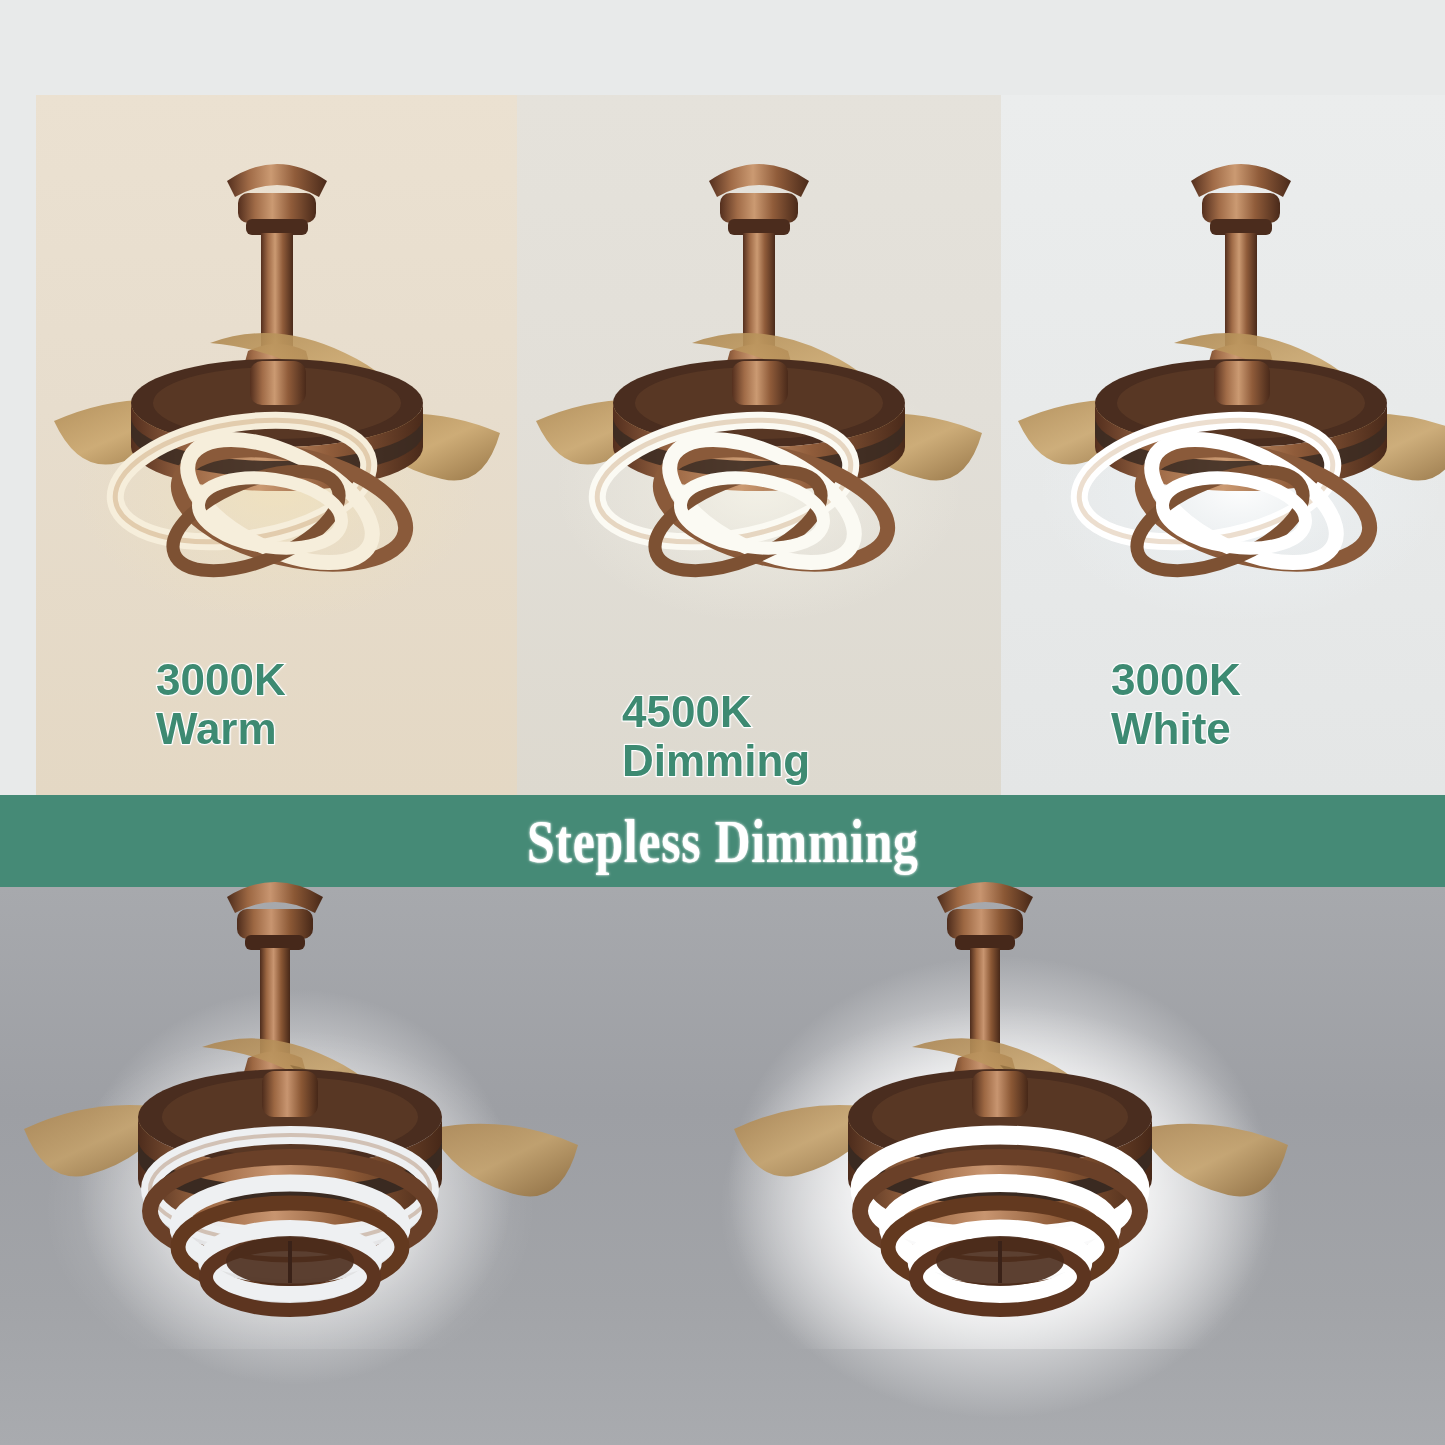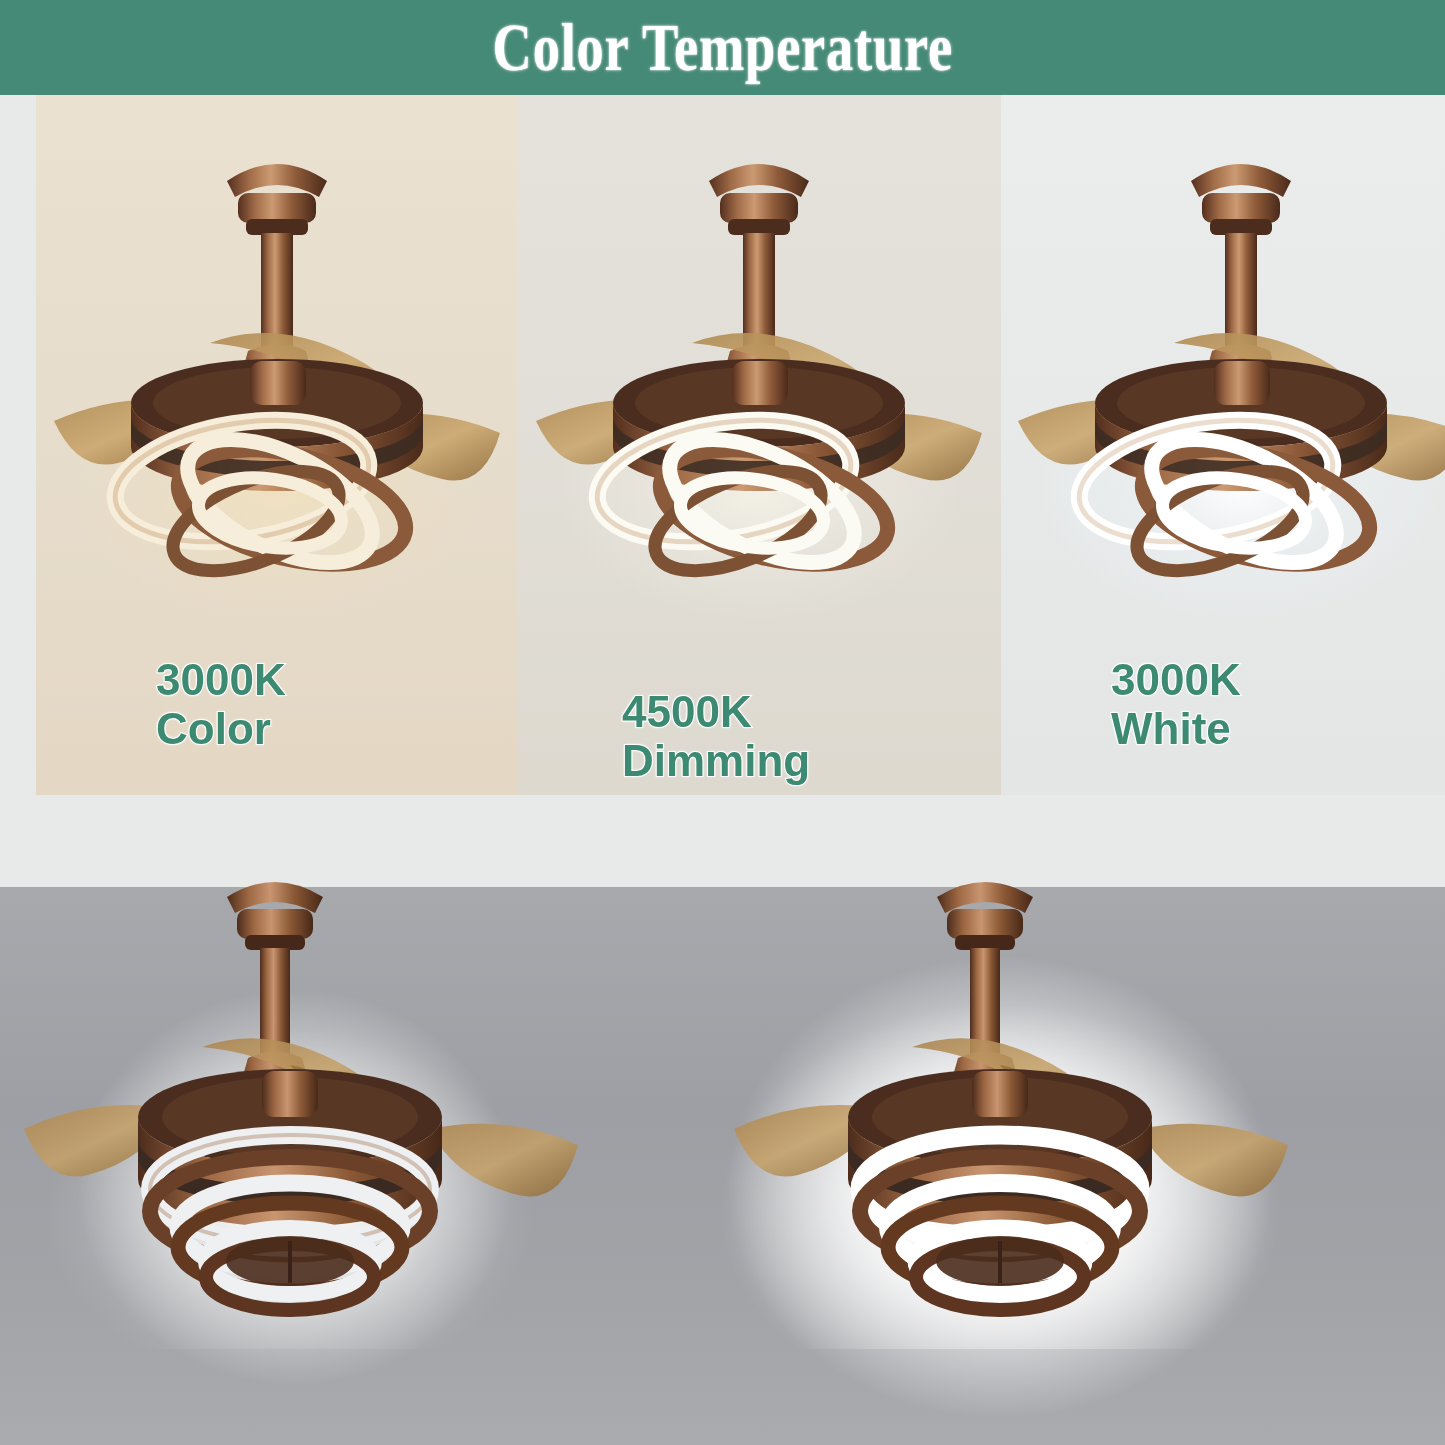--- a/index.html
+++ b/index.html
@@ -71,23 +71,20 @@
   .dim-fan-holder{position:absolute;width:620px;height:470px;}
   #dim-fan-0{left:-10px;top:-8px;}
   #dim-fan-1{left:700px;top:-8px;}
   svg{display:block;}
 </style>
 </head>
 <body>
 
 <div id="page">
 
-  <div class="banner" id="banner-color">
-    <div class="banner-title">Color Temperature</div>
-  </div>
 
   <div id="ct-strip">
 
     <div class="ct-panel" id="ct-panel-0">
       <div class="fan-holder">
         <svg viewBox="0 0 470 540" width="470" height="540">
           <defs>
             <linearGradient id="rodA" x1="0" y1="0" x2="1" y2="0">
               <stop offset="0%" stop-color="#5d3926"></stop>
                 <stop offset="30%" stop-color="#a9apply"></stop>
@@ -142,21 +139,21 @@
             <ellipse cx="200" cy="378" rx="128" ry="58" fill="none" stroke="#c9a176" stroke-width="5" transform="rotate(-9 200 378)" opacity=".45"></ellipse>
             <ellipse cx="250" cy="404" rx="116" ry="52" fill="none" stroke="#8a5a3a" stroke-width="15" transform="rotate(13 250 404)"></ellipse>
             <ellipse cx="238" cy="398" rx="100" ry="48" fill="none" stroke="#f6eedb" stroke-width="15" transform="rotate(26 238 398)"></ellipse>
             <ellipse cx="214" cy="418" rx="88" ry="40" fill="none" stroke="#7d5133" stroke-width="13" transform="rotate(-22 214 418)"></ellipse>
             <ellipse cx="228" cy="410" rx="72" ry="34" fill="none" stroke="#f6eedb" stroke-width="13" transform="rotate(8 228 410)"></ellipse>
           </g>
         </svg>
       </div>
       <div class="ct-caption" id="cap-0">
         <div class="cap-line">3000K</div>
-        <div class="cap-line">Color</div>
+        <div class="cap-line">Warm</div>
       </div>
     </div>
 
     <div class="ct-panel" id="ct-panel-1">
       <div class="fan-holder">
         <svg viewBox="0 0 470 540" width="470" height="540">
           <defs>
             <linearGradient id="metB" x1="0" y1="0" x2="1" y2="0">
               <stop offset="0%" stop-color="#542f1e"></stop>
                 <stop offset="22%" stop-color="#a06b47"></stop>
@@ -263,20 +260,23 @@
           </g>
         </svg>
       </div>
       <div class="ct-caption" id="cap-2">
         <div class="cap-line">3000K</div>
         <div class="cap-line">White</div>
       </div>
     </div>
   </div>
 
+  <div class="banner" id="banner-dim">
+    <div class="banner-title">Stepless Dimming</div>
+  </div>
 
   <div id="dim-stage">
 
     <div class="dim-fan-holder" id="dim-fan-0">
       <svg viewBox="0 0 620 470" width="620" height="470">
         <defs>
           <linearGradient id="metD" x1="0" y1="0" x2="1" y2="0">
             <stop offset="0%" stop-color="#4d2c1c"></stop>
               <stop offset="22%" stop-color="#9c6742"></stop>
             <stop offset="45%" stop-color="#c89570"></stop>

